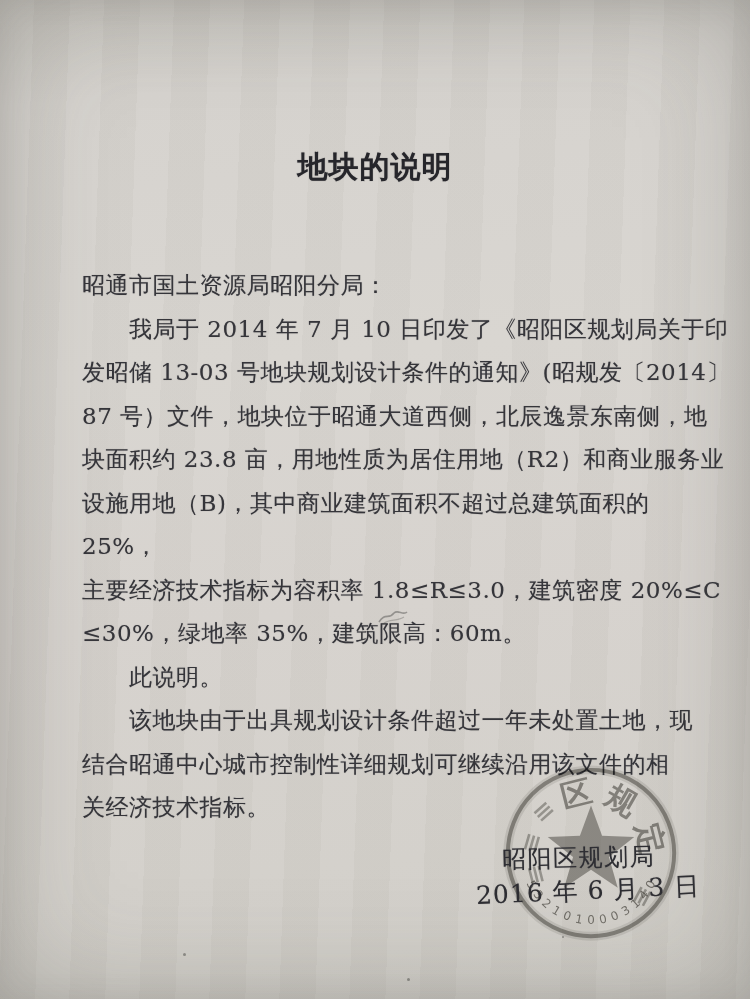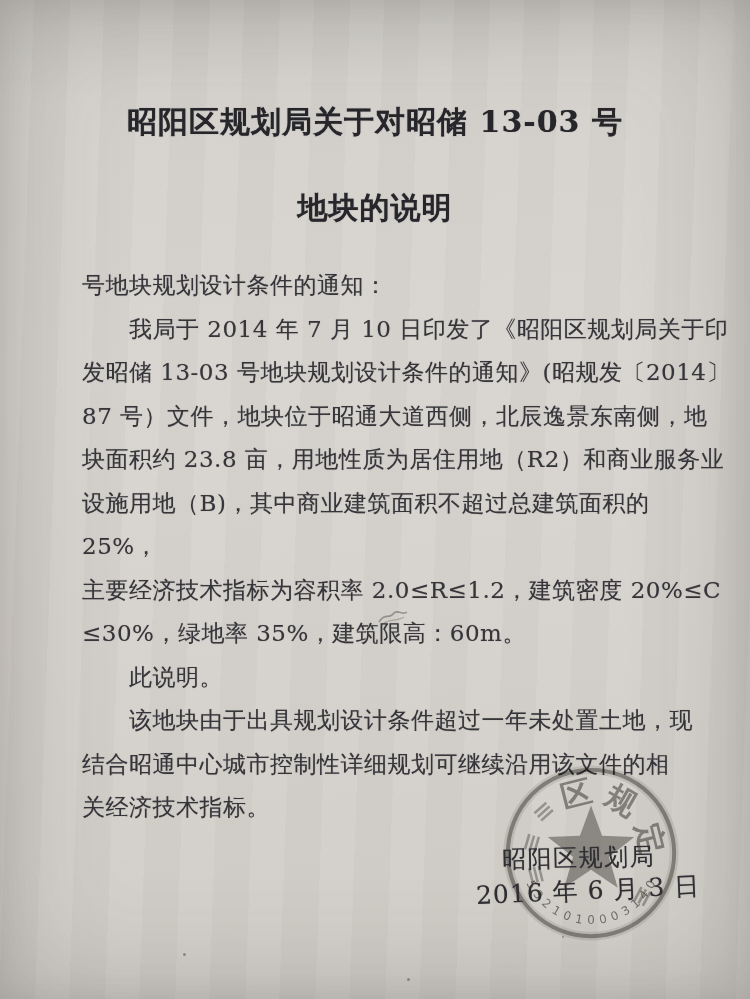--- a/index.html
+++ b/index.html
@@ -37,32 +37,31 @@
   .correction{position:absolute;left:377px;top:608px;width:32px;height:18px;opacity:.75;}
   .speck{position:absolute;width:3px;height:3px;border-radius:50%;background:rgba(72,72,70,.5);}
 </style>
 </head>
 <body>
 
 <div class="paper">
   <div class="streaks"></div>
 
   <div class="title">
-    <div class="t1">昭阳区规划局关于对昭储 13-03 号</div>
     <div class="t2">地块的说明</div>
   </div>
 
   <div class="body">
-    <div class="para">号地块规划设计条件的通知：</div>
+    <div class="para">昭通市国土资源局昭阳分局：</div>
     <div class="para">　　我局于 2014 年 7 月 10 日印发了《昭阳区规划局关于印
 发昭储 13-03 号地块规划设计条件的通知》(昭规发〔2014〕
 87 号）文件，地块位于昭通大道西侧，北辰逸景东南侧，地
 块面积约 23.8 亩，用地性质为居住用地（R2）和商业服务业
 设施用地（B)，其中商业建筑面积不超过总建筑面积的 25%，
-主要经济技术指标为容积率 2.0≤R≤1.2，建筑密度 20%≤C
+主要经济技术指标为容积率 1.8≤R≤3.0，建筑密度 20%≤C
 ≤30%，绿地率 35%，建筑限高：60m。</div>
     <div class="para">　　此说明。</div>
     <div class="para">　　该地块由于出具规划设计条件超过一年未处置土地，现
 结合昭通中心城市控制性详细规划可继续沿用该文件的相
 关经济技术指标。</div>
   </div>
 
   <svg class="correction" viewBox="0 0 32 18">
     <path d="M2,14 C8,4 12,12 17,5 C21,1 26,8 30,4" stroke="rgba(70,70,68,.6)" stroke-width="1.6" fill="none"></path>
     <path d="M6,16 C12,10 20,14 27,9" stroke="rgba(70,70,68,.4)" stroke-width="1.2" fill="none"></path>

